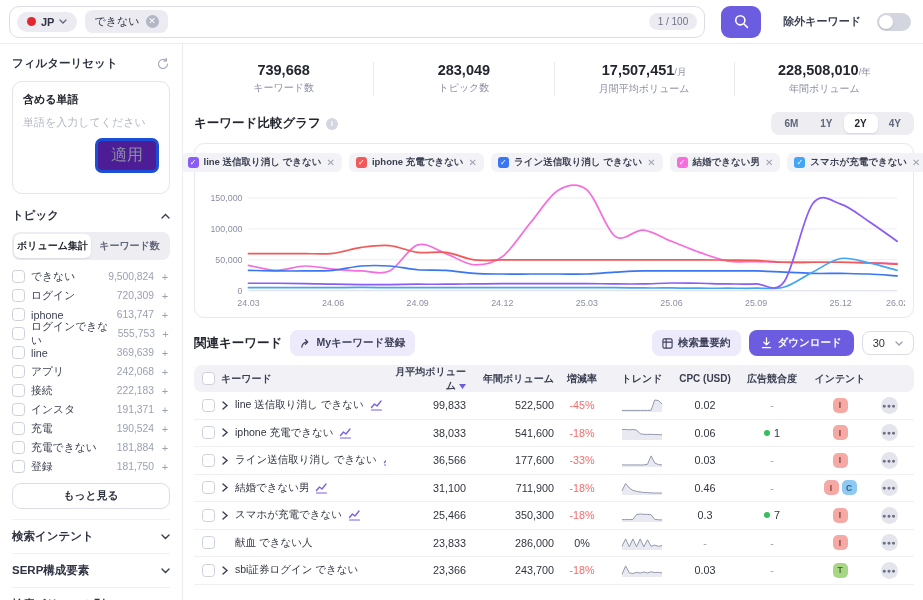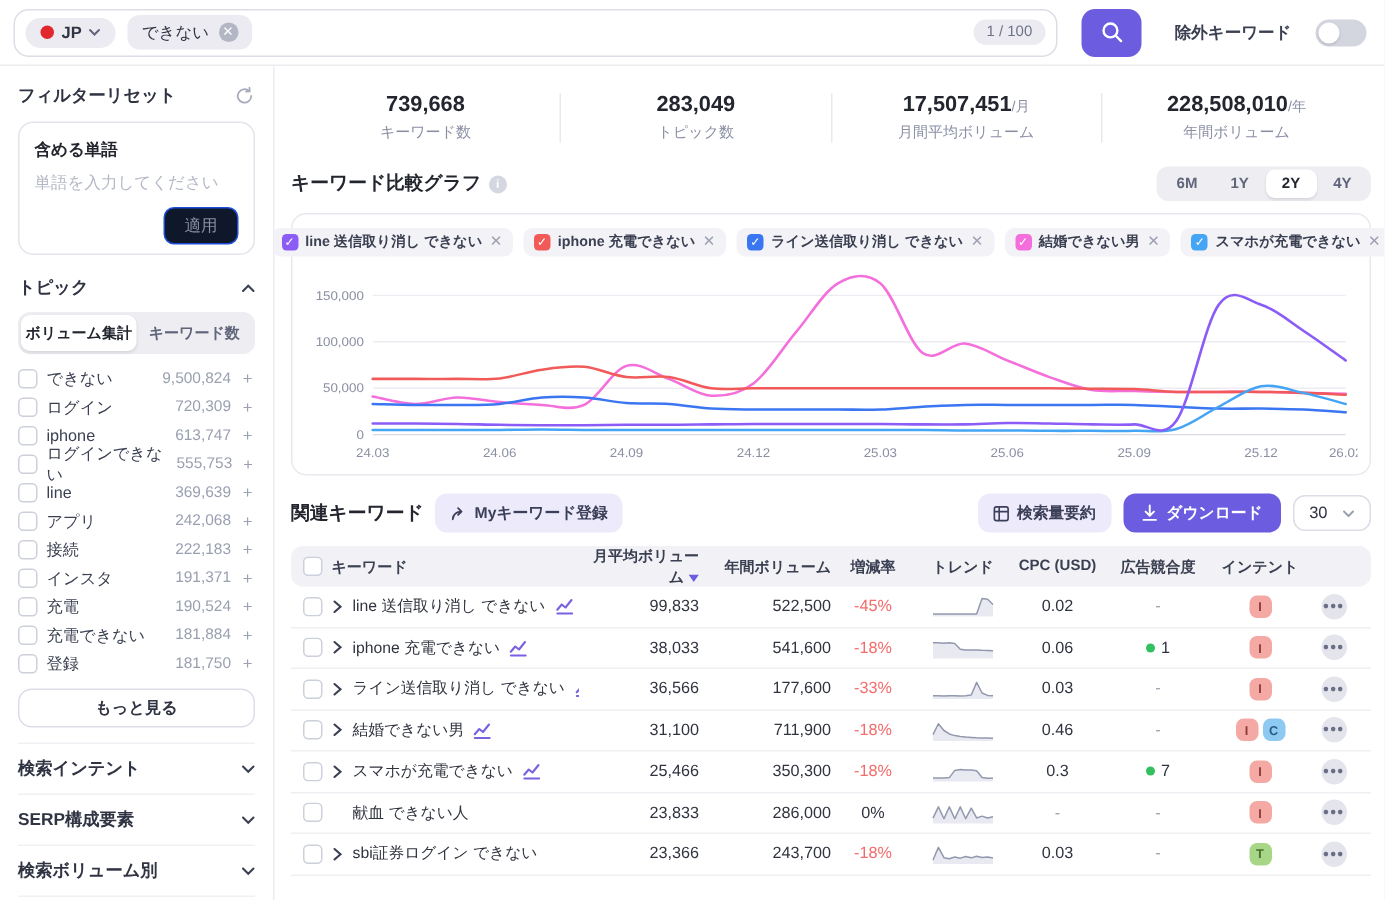--- a/index.html
+++ b/index.html
@@ -20,25 +20,25 @@
   .toggle { width:34px; height:18px; border-radius:9px; background:#d4d6df; position:relative; cursor:pointer; flex:none; }
   .knob { width:14px; height:14px; border-radius:50%; background:#fff; position:absolute; top:2px; left:2px; box-shadow:0 1px 2px rgba(0,0,0,.15); }
 
   
   .bodyrow { display:flex; height:556px; }
   .sidebar { width:183px; flex:none; border-right:1px solid #ececf1; padding:12px 12px 0; overflow:hidden; }
   .main { flex:1; padding:8px 9px 0 11px; overflow:hidden; }
 
   
   .reset-row { display:flex; justify-content:space-between; align-items:center; font-size:11.5px; font-weight:bold; color:#2f3342; }
-  .include-box { border:1px solid #e3e4ec; border-radius:10px; padding:10px 10px 6px; margin-top:10px; }
+  .include-box { border:1px solid #e3e4ec; border-radius:10px; padding:10px 10px 20px; margin-top:10px; }
   .include-title { font-size:11px; font-weight:bold; color:#23262f; }
   .include-input { border:none; outline:none; width:100%; font-size:11px; margin-top:9px; color:#30343f; font-family:inherit; }
   .include-input::placeholder { color:#b4b8c6; }
-  .apply-btn { display:block; margin-left:auto; margin-top:8px; border:1px solid #1d4ed8; background:#0f172a; border-radius:7px; padding:4px 13px; font-size:11px; color:#8a8fa3; cursor:pointer; font-family:inherit; }
+  .apply-btn { display:block; margin-left:auto; margin-top:8px; border:3px solid #1d4ed8; background:#4c1d95; border-radius:7px; padding:4px 13px; font-size:16px; color:#8a8fa3; cursor:pointer; font-family:inherit; }
   .section-head { display:flex; justify-content:space-between; align-items:center; font-size:11.5px; font-weight:bold; margin-top:14px; color:#2f3342; }
   .seg { background:#ededf2; border-radius:8px; padding:2px; display:flex; margin-top:9px; }
   .seg button { flex:1; border:none; background:transparent; font-size:10px; font-weight:bold; padding:5px 0; color:#60657a; border-radius:6px; cursor:pointer; font-family:inherit; white-space:nowrap; }
   .seg button.active { background:#fff; color:#23262f; box-shadow:0 1px 2px rgba(20,20,40,.1); }
   .topic-list { margin-top:7px; }
   .topic-item { display:flex; align-items:center; gap:6px; height:19px; font-size:10.8px; color:#3a3f51; }
   .cb { width:13px; height:13px; border:1px solid #ccd0da; border-radius:3.5px; background:#fff; flex:none; cursor:pointer; }
   .topic-item .val { margin-left:auto; color:#9aa0b0; font-size:10.3px; }
   .topic-item .plus { color:#9aa0b0; font-size:11px; width:10px; text-align:center; cursor:pointer; }
   .more-btn { width:100%; border:1px solid #dcdde6; background:#fff; border-radius:9px; padding:5px 0; font-size:10.8px; font-weight:bold; color:#2f3342; margin-top:7px; cursor:pointer; font-family:inherit; }

